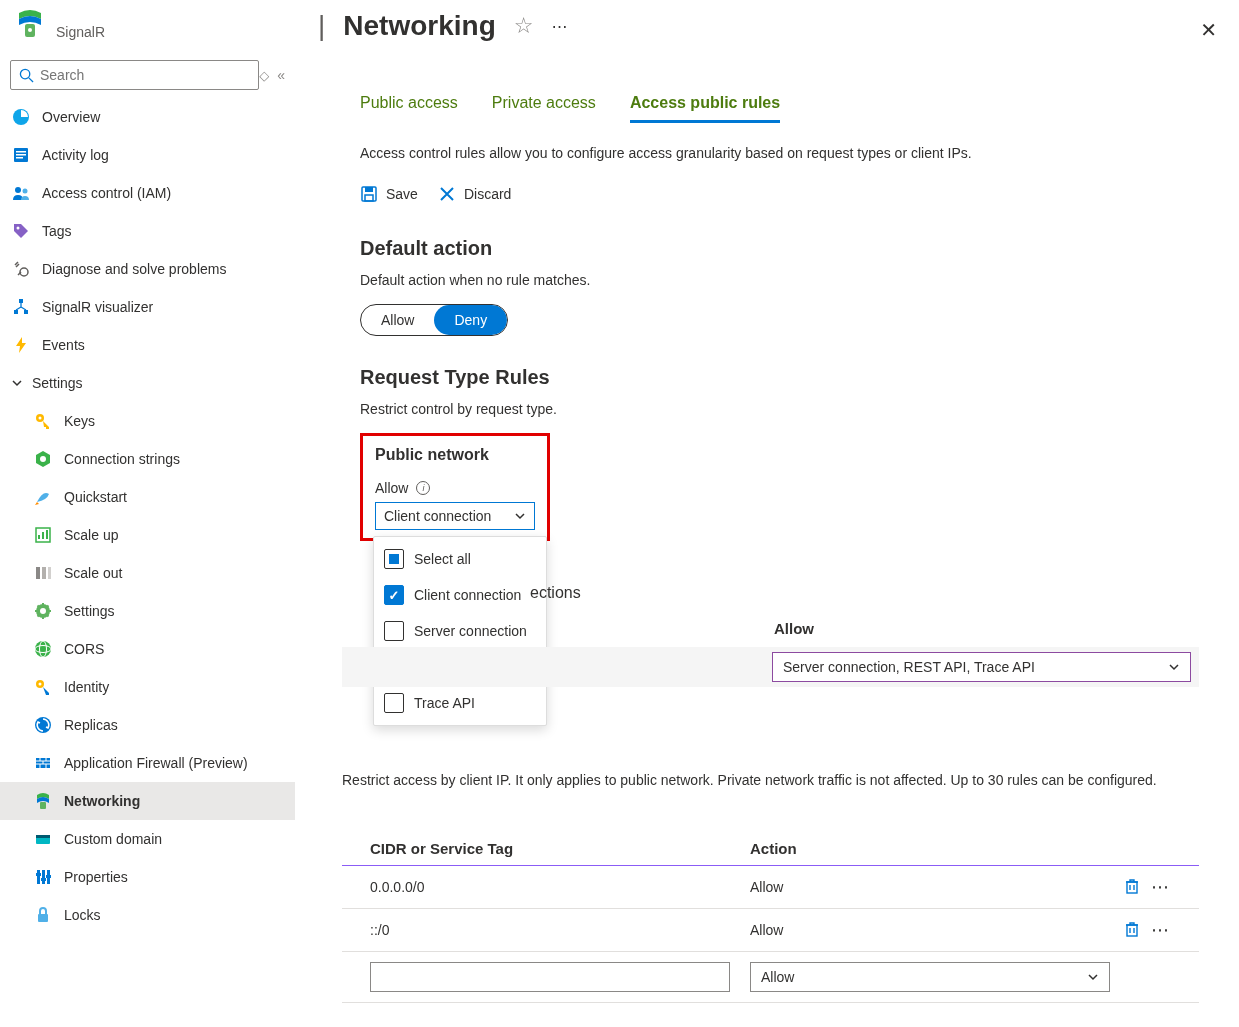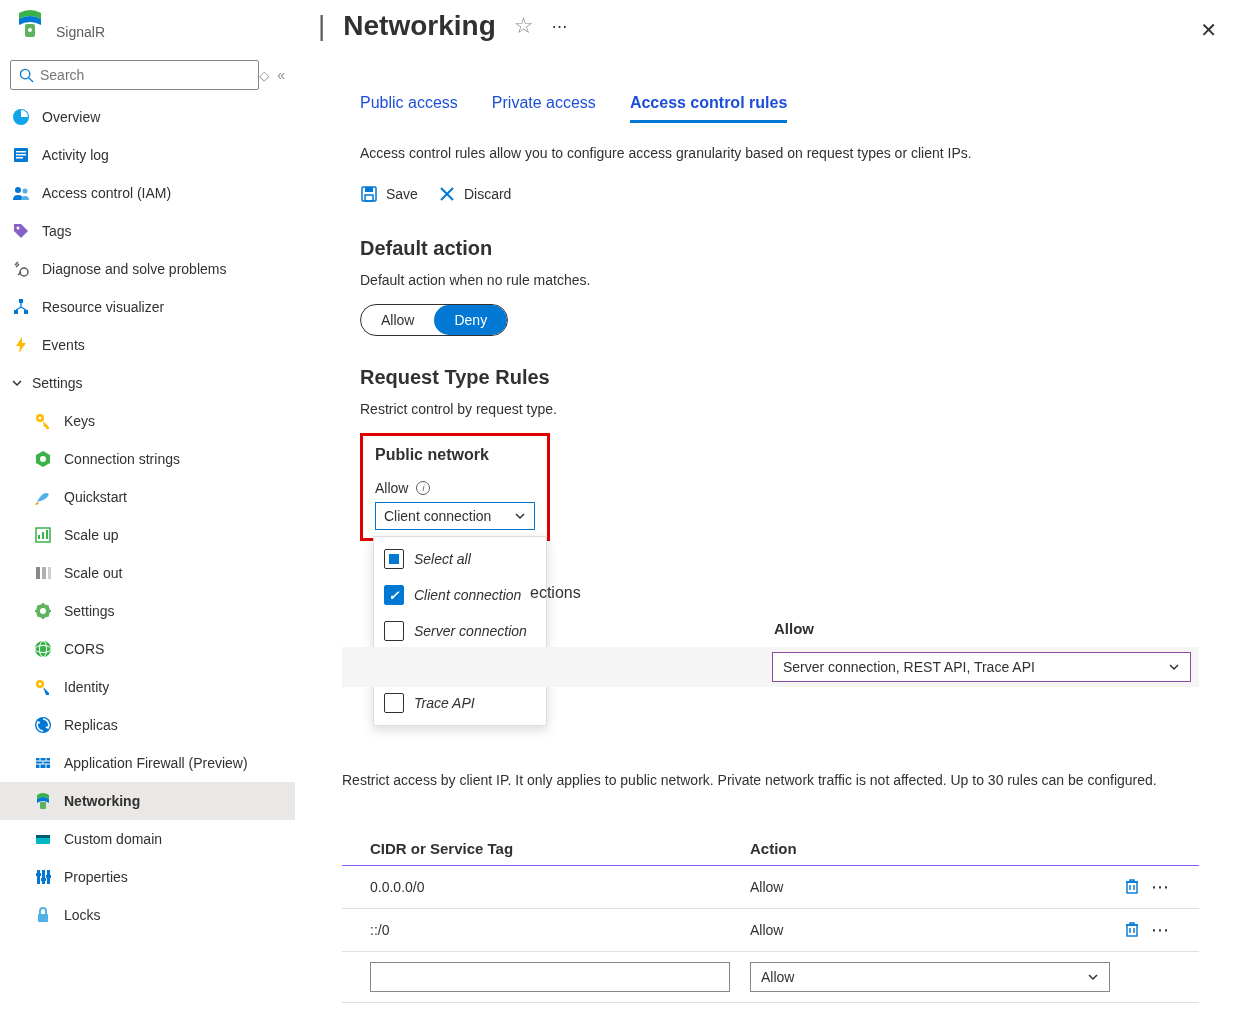--- a/index.html
+++ b/index.html
@@ -33,21 +33,21 @@
 
 .main { position: absolute; left: 300px; top: 0; right: 0; padding: 10px 18px 0 18px; }
 .title-row { display: flex; align-items: center; gap: 18px; }
 .pipe { color: #605e5c; font-size: 28px; font-weight: 300; }
 .page-title { font-size: 28px; font-weight: 600; }
 .star { color: #8a8886; font-size: 22px; }
 .dots { color: #323130; font-size: 16px; letter-spacing: 2px; }
 .close-x { position: absolute; right: 22px; top: 18px; font-size: 20px; cursor: pointer; }
 
 .tabs { display: flex; gap: 34px; margin-top: 52px; padding-left: 42px; border-bottom: none; }
-.tab { font-size: 16px; color: #1d4ed8; padding-bottom: 8px; cursor: pointer; }
+.tab { font-size: 16px; color: #4d7c0f; padding-bottom: 8px; cursor: pointer; }
 .tab.active { font-weight: 600; border-bottom: 3px solid #0078d4; }
 
 .content { padding: 22px 42px 0 42px; }
 .desc { font-size: 14px; color: #323130; margin-bottom: 24px; }
 
 .action-bar { display: flex; gap: 20px; margin-bottom: 34px; }
 .action-btn { display: flex; align-items: center; gap: 8px; font-size: 14px; cursor: pointer; }
 .action-btn svg { width: 18px; height: 18px; }
 
 h2.section { font-size: 20px; font-weight: 600; margin-bottom: 12px; }
@@ -58,21 +58,21 @@
 .pill-half.on { background: #0078d4; color: #fff; border-radius: 16px; }
 
 .red-box { border: 3px solid #e10000; padding: 10px 12px 8px; width: 190px; position: relative; }
 .sub-head { font-size: 16px; font-weight: 600; margin-bottom: 16px; }
 .allow-label { font-size: 14px; display: flex; align-items: center; gap: 8px; margin-bottom: 6px; }
 .info-ic { width: 14px; height: 14px; border: 1px solid #605e5c; border-radius: 50%; display: inline-flex; align-items: center; justify-content: center; font-size: 9px; color: #605e5c; font-style: italic; }
 
 .combo { border: 1.5px solid #0078d4; height: 28px; display: flex; align-items: center; justify-content: space-between; padding: 0 8px; font-size: 14px; cursor: pointer; width: 160px; }
 .combo svg { width: 12px; }
 
-.dropdown { position: absolute; top: 100px; left: 10px; width: 174px; background: #fff; border: 1px solid #ddd; box-shadow: 0 4px 12px rgba(0,0,0,.15); border-radius: 2px; padding: 4px 0; font-style: italic; }
+.dropdown { position: absolute; top: 100px; left: 10px; width: 174px; background: #fff; border: 1px solid #ddd; box-shadow: 0 4px 12px rgba(0,0,0,.15); border-radius: 2px; padding: 4px 0; }
 .dd-item { display: flex; align-items: center; gap: 10px; padding: 8px 10px; font-size: 14px; cursor: pointer; }
 .cb { width: 20px; height: 20px; border: 1.5px solid #323130; border-radius: 2px; display: flex; align-items: center; justify-content: center; flex-shrink: 0; }
 .cb.indeterminate::after { content: ""; width: 10px; height: 10px; background: #0078d4; }
 .cb.checked { background: #0078d4; border-color: #0078d4; }
 .cb.checked::after { content: "✓"; color: #fff; font-size: 13px; font-weight: bold; }
 
 .behind-text { position: absolute; left: 530px; top: 584px; font-size: 16px; color: #323130; }
 
 .pe-section { position: absolute; left: 342px; top: 620px; right: 40px; }
 .pe-head { font-size: 15px; font-weight: 600; margin-bottom: 10px; margin-left: 432px; }
@@ -173,21 +173,21 @@
       </div>
     <div class="nav-item">
         <span class="nav-icon">
           <svg viewBox="0 0 18 18">
             <rect x="7" y="1" width="4" height="4" fill="#0078d4"></rect>
             <rect x="2" y="12" width="4" height="4" fill="#0078d4"></rect>
             <rect x="12" y="12" width="4" height="4" fill="#0078d4"></rect>
             <path d="M9 5 L9 9 M9 9 L4 12 M9 9 L14 12" stroke="#0078d4" stroke-width="1.3" fill="none"></path>
           </svg>
         </span>
-        <span>Resource visualizer</span>
+        <span>SignalR visualizer</span>
       </div>
     <div class="nav-item">
         <span class="nav-icon">
           <svg viewBox="0 0 18 18">
             <path d="M10 1 L4 10 L8 10 L7 17 L14 7 L10 7 Z" fill="#ffb900"></path>
           </svg>
         </span>
         <span>Events</span>
       </div>
     <div class="nav-group">
@@ -340,21 +340,21 @@
     <span class="pipe">|</span>
     <span class="page-title">Networking</span>
     <span class="star">☆</span>
     <span class="dots">⋯</span>
   </div>
   <span class="close-x">✕</span>
 
   <div class="tabs">
     <div class="tab">Public access</div>
     <div class="tab">Private access</div>
-    <div class="tab active">Access control rules</div>
+    <div class="tab active">Access public rules</div>
   </div>
 
   <div class="content">
     <div class="desc">Access control rules allow you to configure access granularity based on request types or client IPs.</div>
 
     <div class="action-bar">
       <div class="action-btn">
         <svg viewBox="0 0 18 18">
             <rect x="2" y="2" width="14" height="14" rx="1" fill="none" stroke="#0078d4" stroke-width="1.5"></rect>
             <rect x="5" y="2" width="8" height="5" fill="#0078d4"></rect>

